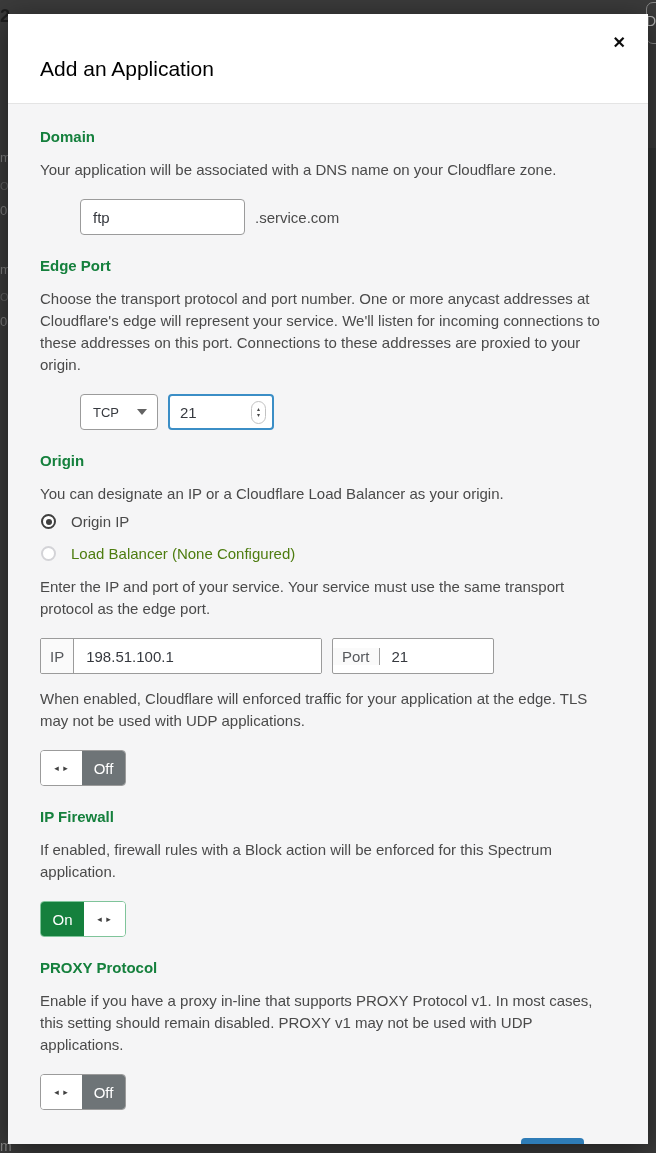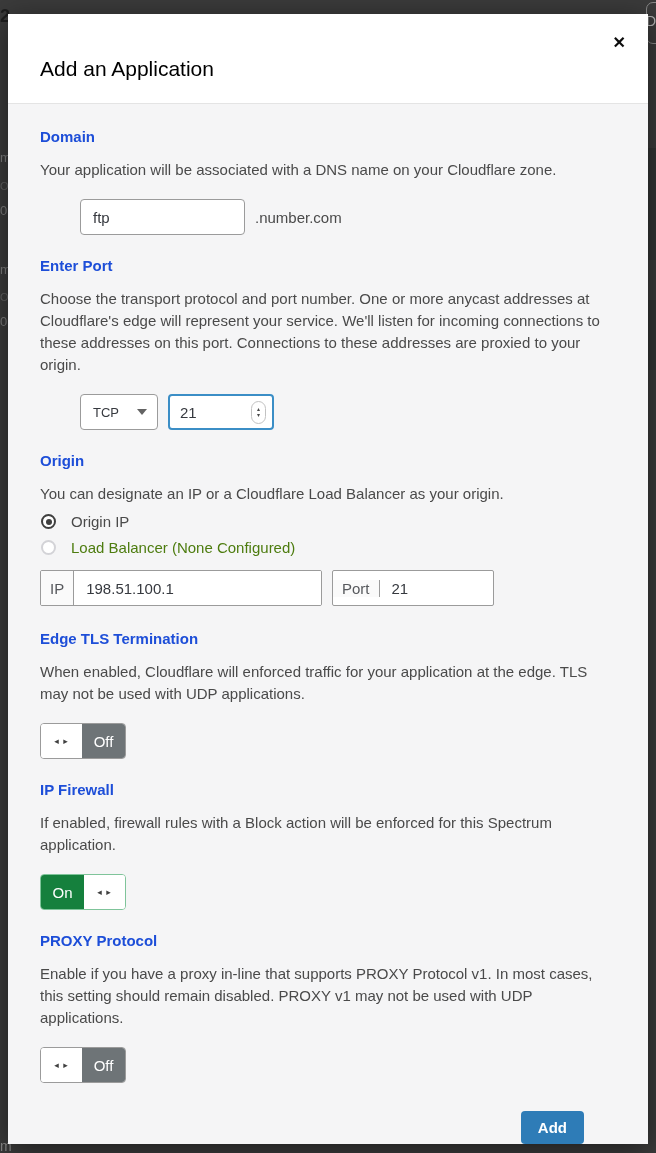--- a/index.html
+++ b/index.html
@@ -41,21 +41,21 @@
   }
   .modal-title { font-size:21px; color:#000000; padding-bottom:22px; }
   .close-btn {
     position:absolute; top:21px; right:22px;
     font-size:16px; font-weight:bold; color:#0c0c0c;
     background:none; border:none; padding:0; cursor:pointer; line-height:1;
     font-family:inherit;
   }
   .modal-body { flex:1; padding:24px 32px 0; overflow:hidden; }
 
-  .section-label { font-size:15px; font-weight:bold; color:#1d4ed8; margin:0 0 6px; }
+  .section-label { font-size:15px; font-weight:bold; color:#15803d; margin:0 0 6px; }
   .section-desc { font-size:15px; color:#4a4a4a; line-height:22px; margin:14px 0 18px; max-width:576px; }
 
   .control-row { display:flex; align-items:center; gap:10px; margin-bottom:22px;margin-left:40px; }
 
   .text-input {
     height:36px; border:1px solid #9b9b9b; border-radius:4px; background:#fff;
     font-size:15px; color:#36393f; padding:0 12px; font-family:inherit; outline:none;
   }
   .domain-input { width:165px; }
   .suffix { font-size:15px; color:#4a4a4a; }
@@ -78,39 +78,39 @@
     border:none; outline:none; width:60px; flex:1; min-width:0;
     font-size:15px; color:#36393f; font-family:inherit; background:transparent; padding:0;
   }
   .stepper {
     width:15px; height:23px; border:1px solid #c2c2c2; border-radius:8px;
     display:flex; flex-direction:column; align-items:center; justify-content:center;
     color:#4a4a4a; flex:0 0 auto; cursor:pointer;
   }
   .stepper span { font-size:6px; line-height:6px; }
 
-  .radio-row { display:flex; align-items:center; gap:15px; margin-bottom:9px;
+  .radio-row { display:flex; align-items:center; gap:15px; margin-bottom:15px;
     font-size:15px; color:#4a4a4a; cursor:pointer; }
   .radio-row.last { margin-bottom:14px; }
   .radio { width:15px; height:15px; border-radius:50%; border:2px solid #3f3f3f;
     position:relative; background:#fff; flex:0 0 auto; margin-left:1px; }
   .radio-dot { position:absolute; left:2.5px; top:2.5px; right:2.5px; bottom:2.5px;
     border-radius:50%; background:#3f3f3f; }
   .radio.disabled { border-color:#d3d3d7; }
   .radio-label-disabled { color:#4d7c0f;text-align:center; }
 
   .input-group { display:flex; height:36px; border:1px solid #9b9b9b; border-radius:2px;
     background:#fff; overflow:hidden; }
   .input-prefix { background:#fafafa; border-right:1px solid #9b9b9b;
     display:flex; align-items:center; padding:0 9px; font-size:15px; color:#56585c; flex:0 0 auto; }
   .input-group input { border:none; outline:none; font-size:15px; color:#36393f;
     padding:0 12px; font-family:inherit; flex:1; min-width:0; }
   .ip-group { width:282px; }
   .port-group { width:162px;align-items:center; }
-  .ipport-row { display:flex; gap:10px; margin-bottom:24px; }
+  .ipport-row { display:flex; gap:10px; }
 
   .toggle { display:inline-flex; height:36px; border:1px solid #9b9b9b; border-radius:4px;
     overflow:hidden; margin-bottom:22px; cursor:pointer; background:#fff; }
   .toggle-knob { width:41px; background:#fff; display:flex; align-items:center;
     justify-content:center; font-size:9px; color:#3f3f3f; letter-spacing:1px; }
   .toggle-state { width:43px; display:flex; align-items:center; justify-content:center;
     font-size:15px; color:#fff; }
   .toggle.off .toggle-state { background:#6e7477; }
   .toggle.on { border-color:#7fc49a; }
   .toggle.on .toggle-state { background:#15803d; }
@@ -143,26 +143,26 @@
     <button class="close-btn">✕</button>
   </div>
 
   <div class="modal-body">
 
     <div class="section">
       <div class="section-label">Domain</div>
       <div class="section-desc">Your application will be associated with a DNS name on your Cloudflare zone.</div>
       <div class="control-row">
         <input class="text-input domain-input" value="ftp" style="">
-        <span class="suffix">.number.com</span>
-      </div>
-    </div>
-
-    <div class="section">
-      <div class="section-label">Enter Port</div>
+        <span class="suffix">.service.com</span>
+      </div>
+    </div>
+
+    <div class="section">
+      <div class="section-label">Edge Port</div>
       <div class="section-desc">Choose the transport protocol and port number. One or more anycast addresses at Cloudflare's edge will represent your service. We'll listen for incoming connections to these addresses on this port. Connections to these addresses are proxied to your origin.</div>
       <div class="control-row">
         <div class="select">
           <span>TCP</span>
           <span class="chevron-down"></span>
         </div>
         <div class="number-input-wrap">
           <input class="number-input" value="21" style="">
           <span class="stepper">
             <span>▴</span>
@@ -180,35 +180,35 @@
         <span class="radio">
             <span class="radio-dot"></span>
           </span>
         <span>Origin IP</span>
       </div>
       <div class="radio-row last">
         <span class="radio disabled"></span>
         <span class="radio-label-disabled">Load Balancer (None Configured)</span>
       </div>
 
+      <div class="section-desc">Enter the IP and port of your service. Your service must use the same transport protocol as the edge port.</div>
 
       <div class="ipport-row">
         <div class="input-group ip-group">
           <span class="input-prefix">IP</span>
           <input value="198.51.100.1" style="">
         </div>
         <div class="input-group port-group">
           <span class="input-prefix">Port</span>
           <input value="21" style="">
         </div>
       </div>
     </div>
 
     <div class="section">
-      <div class="section-label">Edge TLS Termination</div>
       <div class="section-desc">When enabled, Cloudflare will enforced traffic for your application at the edge. TLS may not be used with UDP applications.</div>
       <div class="toggle off">
         <span class="toggle-knob">◂ ▸</span>
         <span class="toggle-state">Off</span>
       </div>
     </div>
 
     <div class="section">
       <div class="section-label">IP Firewall</div>
       <div class="section-desc">If enabled, firewall rules with a Block action will be enforced for this Spectrum application.</div>

